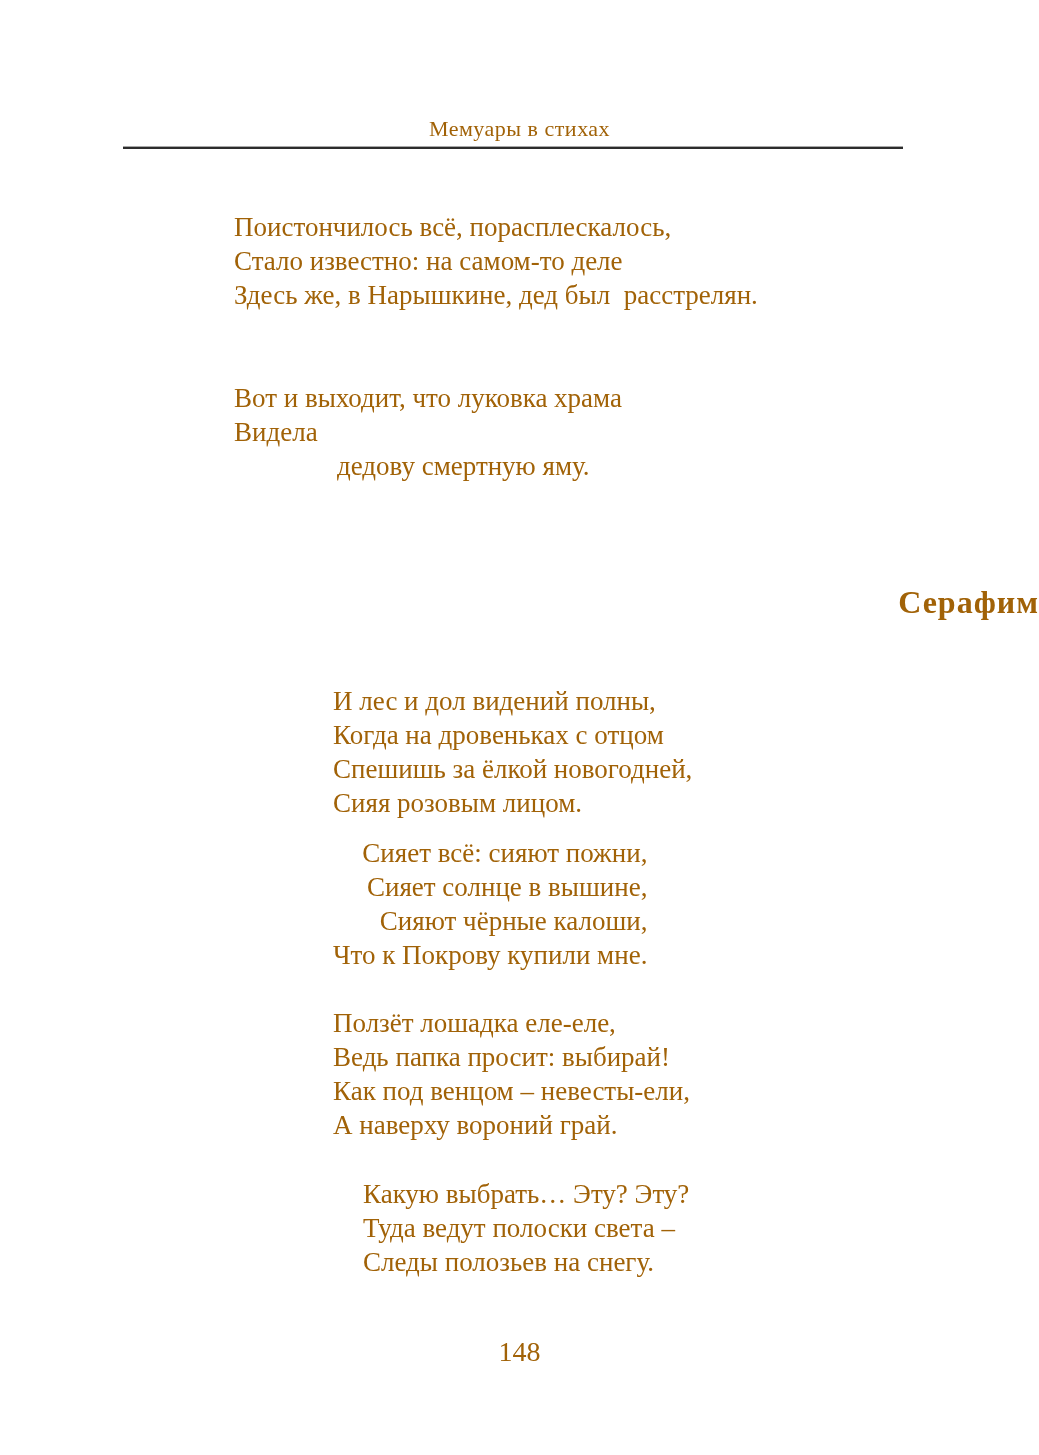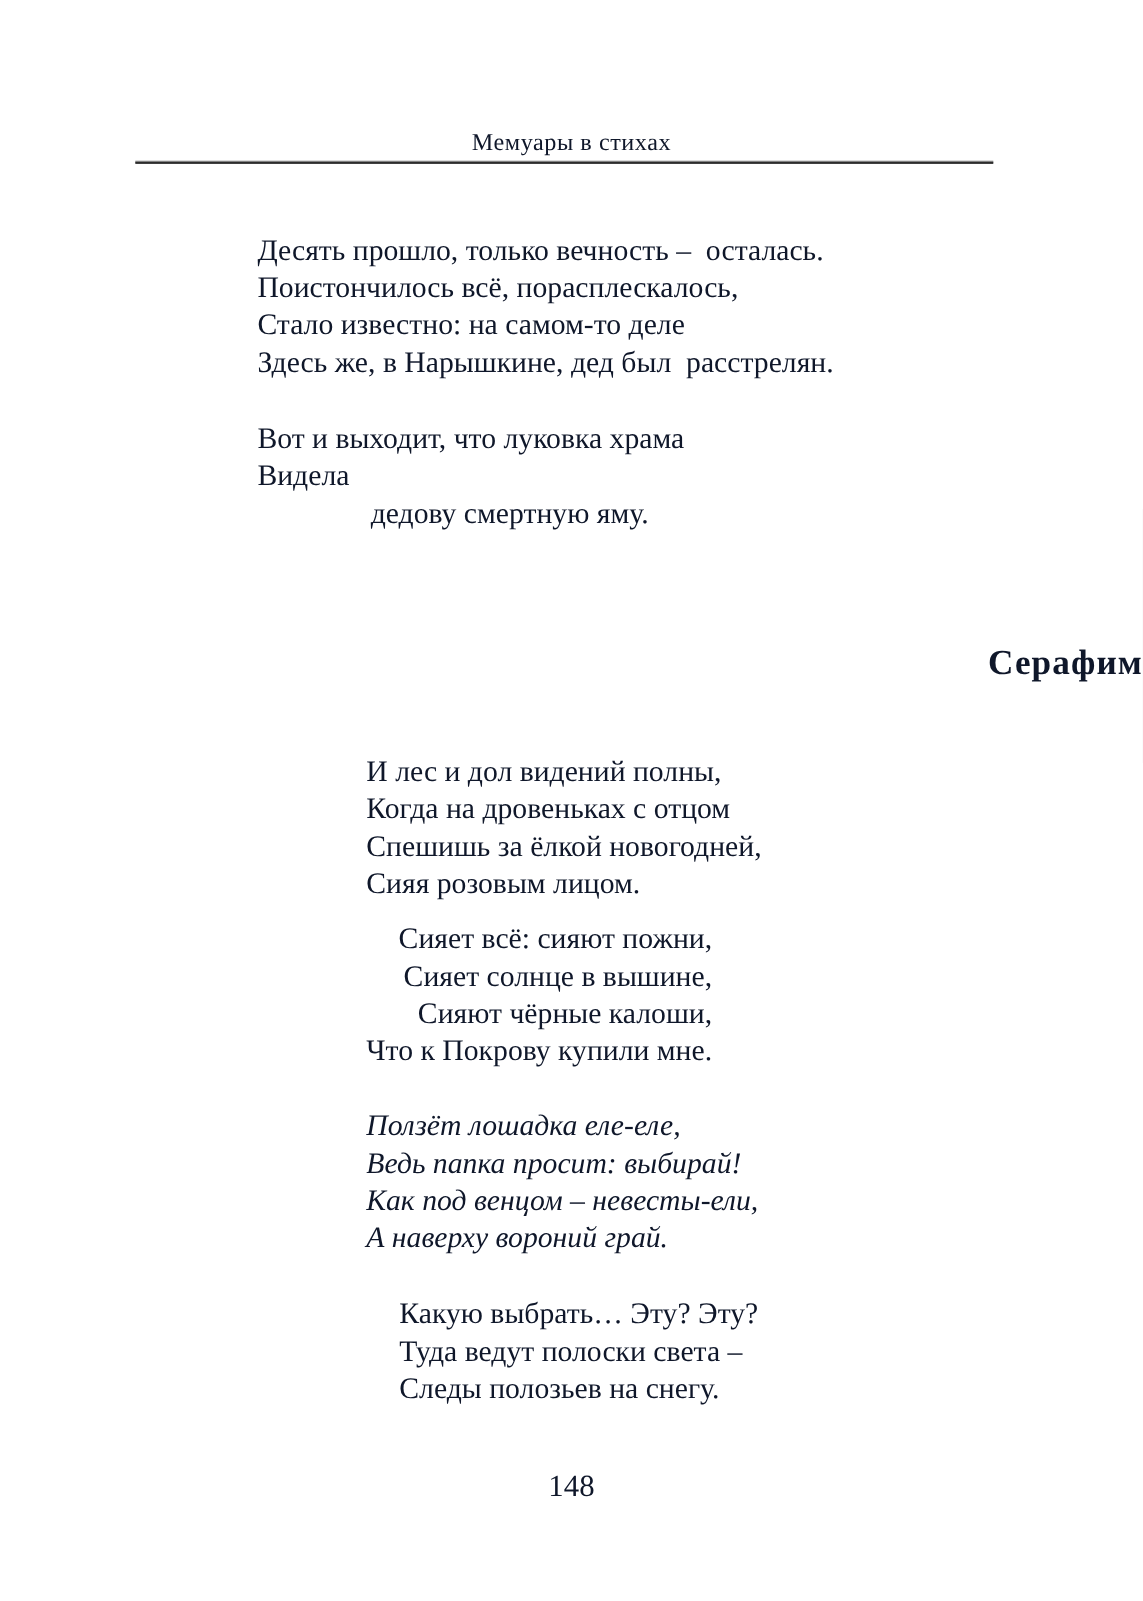--- a/index.html
+++ b/index.html
@@ -7,21 +7,21 @@
     padding: 0;
     background: #e8e8e8;
   }
   .page {
     position: relative;
     width: 1039px;
     height: 1455px;
     margin: 0 auto;
     background: #ffffff;
     font-family: "Liberation Serif", "DejaVu Serif", serif;
-    color: #0f172a;
+    color: #a16207;
     overflow: hidden;
   }
   .running-title {
     position: absolute;
     top: 116px;
     left: 0;
     right: 0;
     text-align: center;
     font-size: 22px;
     letter-spacing: 0.5px;
@@ -51,42 +51,41 @@
     top: 584px;
     left: 0;
     right: 0;
     text-align: right;
     font-size: 32px;
     font-weight: bold;
     letter-spacing: 1px;
   }
   .poem-stanza-1 { top: 664px; left: 333px; margin-top: 20px; }
   .poem-stanza-2 { top: 836px; left: 333px; text-align: right; }
-  .poem-stanza-3 { top: 1006px; left: 333px; font-style: italic; }
+  .poem-stanza-3 { top: 1006px; left: 333px; }
   .poem-stanza-4 { top: 1177px; left: 333px; margin-left: 30px; }
   .page-number {
     position: absolute;
     top: 1336px;
     left: 0;
     right: 0;
     text-align: center;
     font-size: 28px;
   }
 </style>
 </head>
 <body>
 
 <div class="page">
 
   <div class="running-title">Мемуары в стихах</div>
 
   <div class="header-rule"></div>
 
   <div class="stanza fragment-stanza-1">
-    <div class="line">Десять прошло, только вечность –  осталась.</div>
     <div class="line">Поистончилось всё, порасплескалось,</div>
     <div class="line">Стало известно: на самом-то деле</div>
     <div class="line">Здесь же, в Нарышкине, дед был  расстрелян.</div>
   </div>
 
   <div class="stanza fragment-stanza-2">
     <div class="line">Вот и выходит, что луковка храма</div>
     <div class="line">Видела</div>
     <div class="line line-indented">дедову смертную яму.</div>
   </div>

